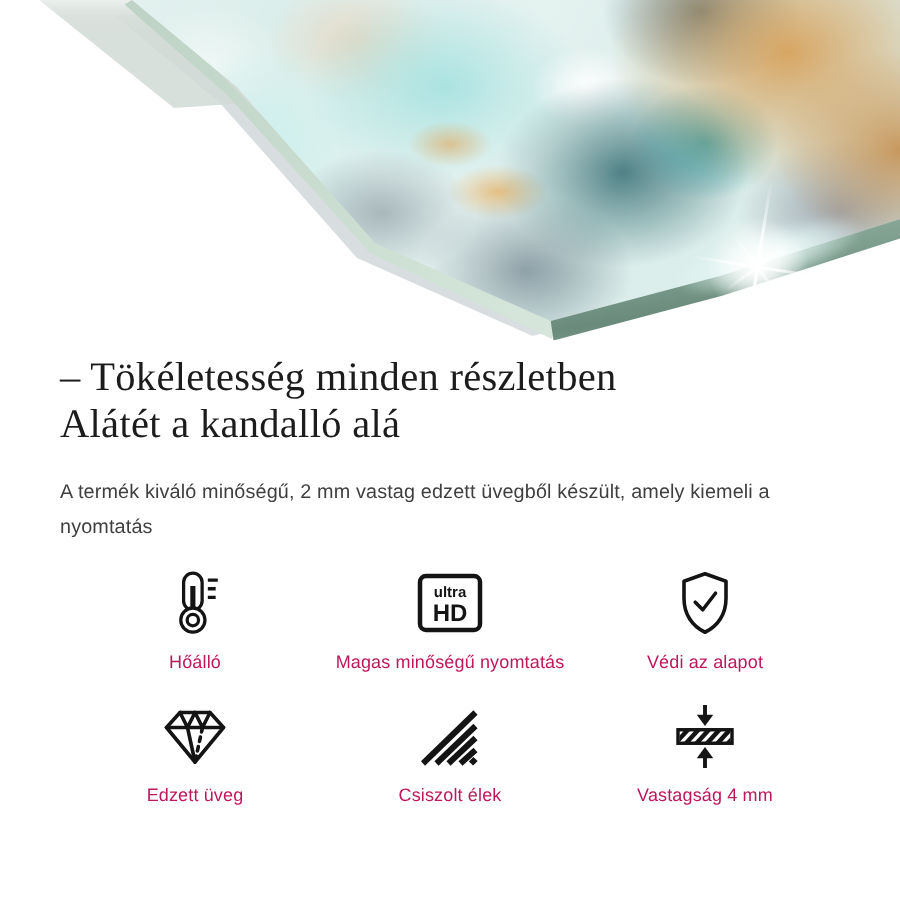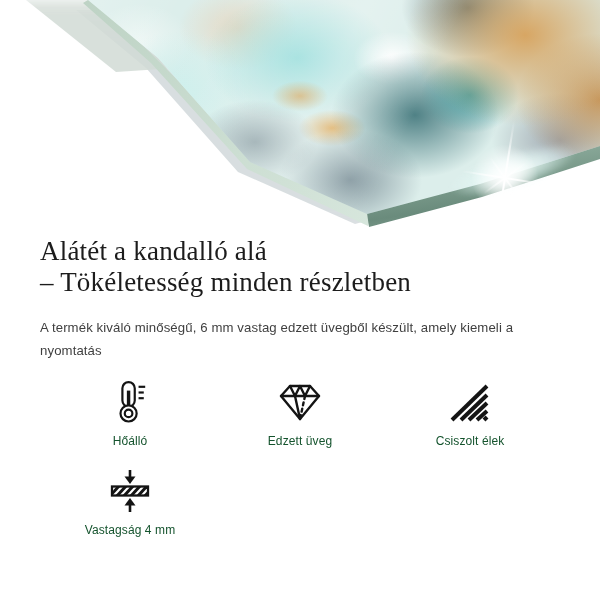--- a/index.html
+++ b/index.html
@@ -52,21 +52,21 @@
   
   .content{padding:4px 40px 0 40px;}
   .heading{font-family:"Liberation Serif","DejaVu Serif",serif;color:#1c1c1c;font-size:27px;
     line-height:31px;font-weight:400;letter-spacing:.2px;}
   .desc{margin-top:18px;color:#3f3f3f;font-size:13.2px;line-height:23px;letter-spacing:.1px;}
 
   
   .features{margin:15px 5px 0 5px;display:grid;grid-template-columns:repeat(3,1fr);row-gap:18px;}
   .feature{display:flex;flex-direction:column;align-items:center;}
   .icon-wrap{height:50px;display:flex;align-items:center;justify-content:center;}
-  .feature-label{margin-top:7px;font-size:12px;color:#14532d;letter-spacing:.1px;}
+  .feature-label{margin-top:7px;font-size:12px;color:#be185d;letter-spacing:.1px;}
   svg .ln{stroke:#141414;stroke-width:2.3;fill:none;}
   svg .ln-round{stroke:#141414;stroke-width:2.4;fill:none;stroke-linecap:round;stroke-linejoin:round;}
   svg .fl{fill:#141414;}
   svg text{font-family:"Liberation Sans",sans-serif;font-weight:bold;fill:#141414;}
 </style>
 </head>
 <body>
 
 <div class="page">
 
@@ -81,45 +81,64 @@
       <div class="glow"></div>
       <div class="ray-v"></div>
       <div class="ray-h"></div>
       <div class="ray-d d1"></div>
       <div class="ray-d d2"></div>
     </div>
   </div>
 
   <div class="content">
     <div class="heading">
+      <div>– Tökéletesség minden részletben</div>
       <div>Alátét a kandalló alá</div>
-      <div>– Tökéletesség minden részletben</div>
     </div>
     <div class="desc">
-      <div>A termék kiváló minőségű, 6 mm vastag edzett üvegből készült, amely kiemeli a nyomtatás</div>
+      <div>A termék kiváló minőségű, 2 mm vastag edzett üvegből készült, amely kiemeli a nyomtatás</div>
     </div>
 
     <div class="features">
 
       <div class="feature">
         <div class="icon-wrap">
           <svg width="38" height="48" viewBox="0 0 40 48">
             <rect class="ln" x="12" y="3" width="13" height="26" rx="6.5"></rect>
             <line x1="18.5" y1="12" x2="18.5" y2="31" stroke="#141414" stroke-width="3.6"></line>
             <circle cx="18.5" cy="36" r="8.5" fill="#ffffff" stroke="#141414" stroke-width="2.3"></circle>
             <circle class="ln" cx="18.5" cy="36" r="4"></circle>
             <line class="ln" x1="29" y1="8" x2="36" y2="8"></line>
             <line class="ln" x1="29" y1="14" x2="34.5" y2="14"></line>
             <line class="ln" x1="29" y1="20" x2="34.5" y2="20"></line>
           </svg>
         </div>
         <div class="feature-label">Hőálló</div>
       </div>
 
+      <div class="feature">
+        <div class="icon-wrap">
+          <svg width="46" height="40" viewBox="0 0 46 40">
+            <rect x="3" y="2" width="40" height="36" rx="4" fill="none" stroke="#141414" stroke-width="3"></rect>
+            <text x="23" y="16" font-size="10" text-anchor="middle">ultra</text>
+            <text x="23" y="32" font-size="16" text-anchor="middle">HD</text>
+          </svg>
+        </div>
+        <div class="feature-label">Magas minőségű nyomtatás</div>
+      </div>
 
+      <div class="feature">
+        <div class="icon-wrap">
+          <svg width="40" height="44" viewBox="0 0 40 44">
+            <path class="ln-round" d="M20 2.5 L34 7.5 V19 C34 29.5 28.5 37.5 20 41.5 C11.5 37.5 6 29.5 6 19 V7.5 Z"></path>
+            <path class="ln-round" d="M13.5 21.5 L18.5 26.5 L27 15.5"></path>
+          </svg>
+        </div>
+        <div class="feature-label">Védi az alapot</div>
+      </div>
 
       <div class="feature">
         <div class="icon-wrap">
           <svg width="44" height="40" viewBox="0 0 44 40">
             <path class="ln-round" d="M12 4 L32 4 L41 14 L22 37 L3 14 Z"></path>
             <path class="ln-round" d="M3 14 H41"></path>
             <path class="ln-round" d="M12 4 L17 14 L22 4 L27 14 L32 4"></path>
             <path class="ln-round" d="M17 14 L22 37"></path>
             <path class="ln-round" stroke-dasharray="3 3.5" d="M27 14 L22 37"></path>
           </svg>

